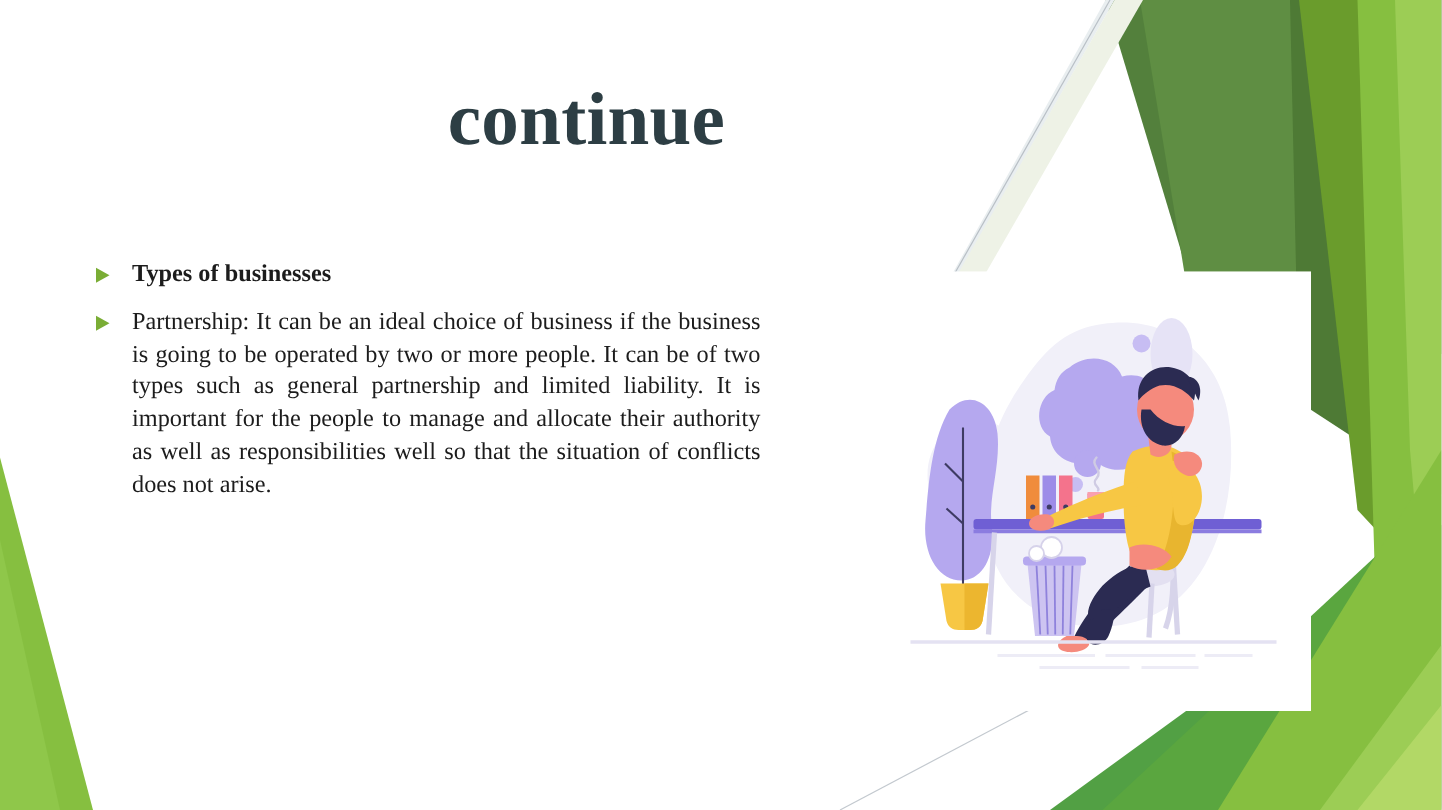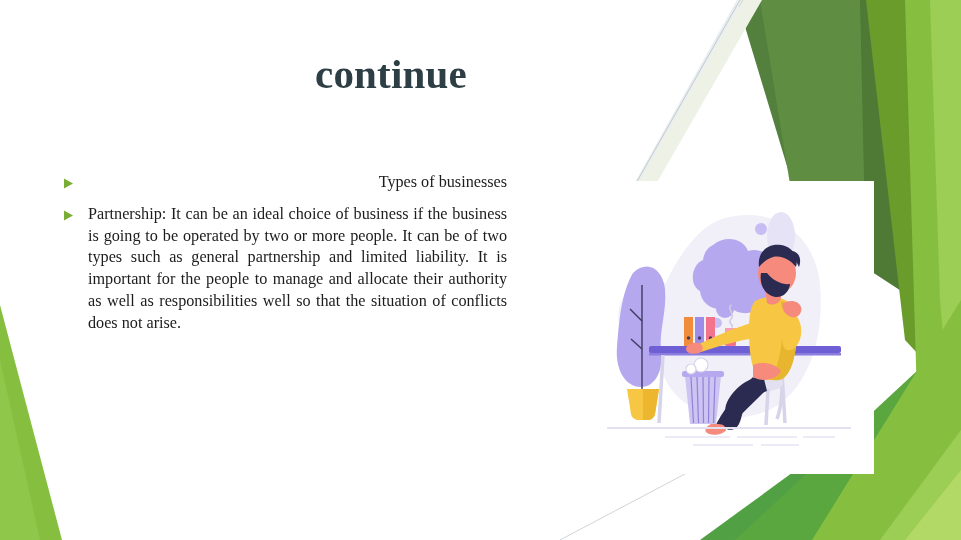--- a/index.html
+++ b/index.html
@@ -22,21 +22,21 @@
 
   
   #title-area {
     position: absolute;
     left: 55px; top: 52px;
     width: 672px;
     text-align: center;
   }
   #slide-title {
     font-family: "Liberation Serif", "DejaVu Serif", serif;
-    font-size: 41px;
+    font-size: 50px;
     font-weight: bold;
     color: #2d3e44;
     letter-spacing: 0.2px;
     line-height: 1.1;
   }
 
   
   #body-area {
     position: absolute;
     left: 55px; top: 172px;
@@ -59,21 +59,21 @@
   .bullet-text {
     flex: 1 1 auto;
     font-family: "Liberation Serif", "DejaVu Serif", serif;
     font-size: 16.2px;
     line-height: 21.8px;
     color: #1c1c1c;
     text-align: justify;
     text-justify: inter-word;
     hyphens: none;
   }
-  .bullet-text.headline { font-weight: normal; text-align: right; }
+  .bullet-text.headline { font-weight: bold; text-align: left; }
   .lead { font-weight: normal; }
 
   
   #illustration-card {
     position: absolute;
     left: 585px; top: 181px;
     width: 289px; height: 293px;
     background: #ffffff;
     overflow: hidden;
   }

